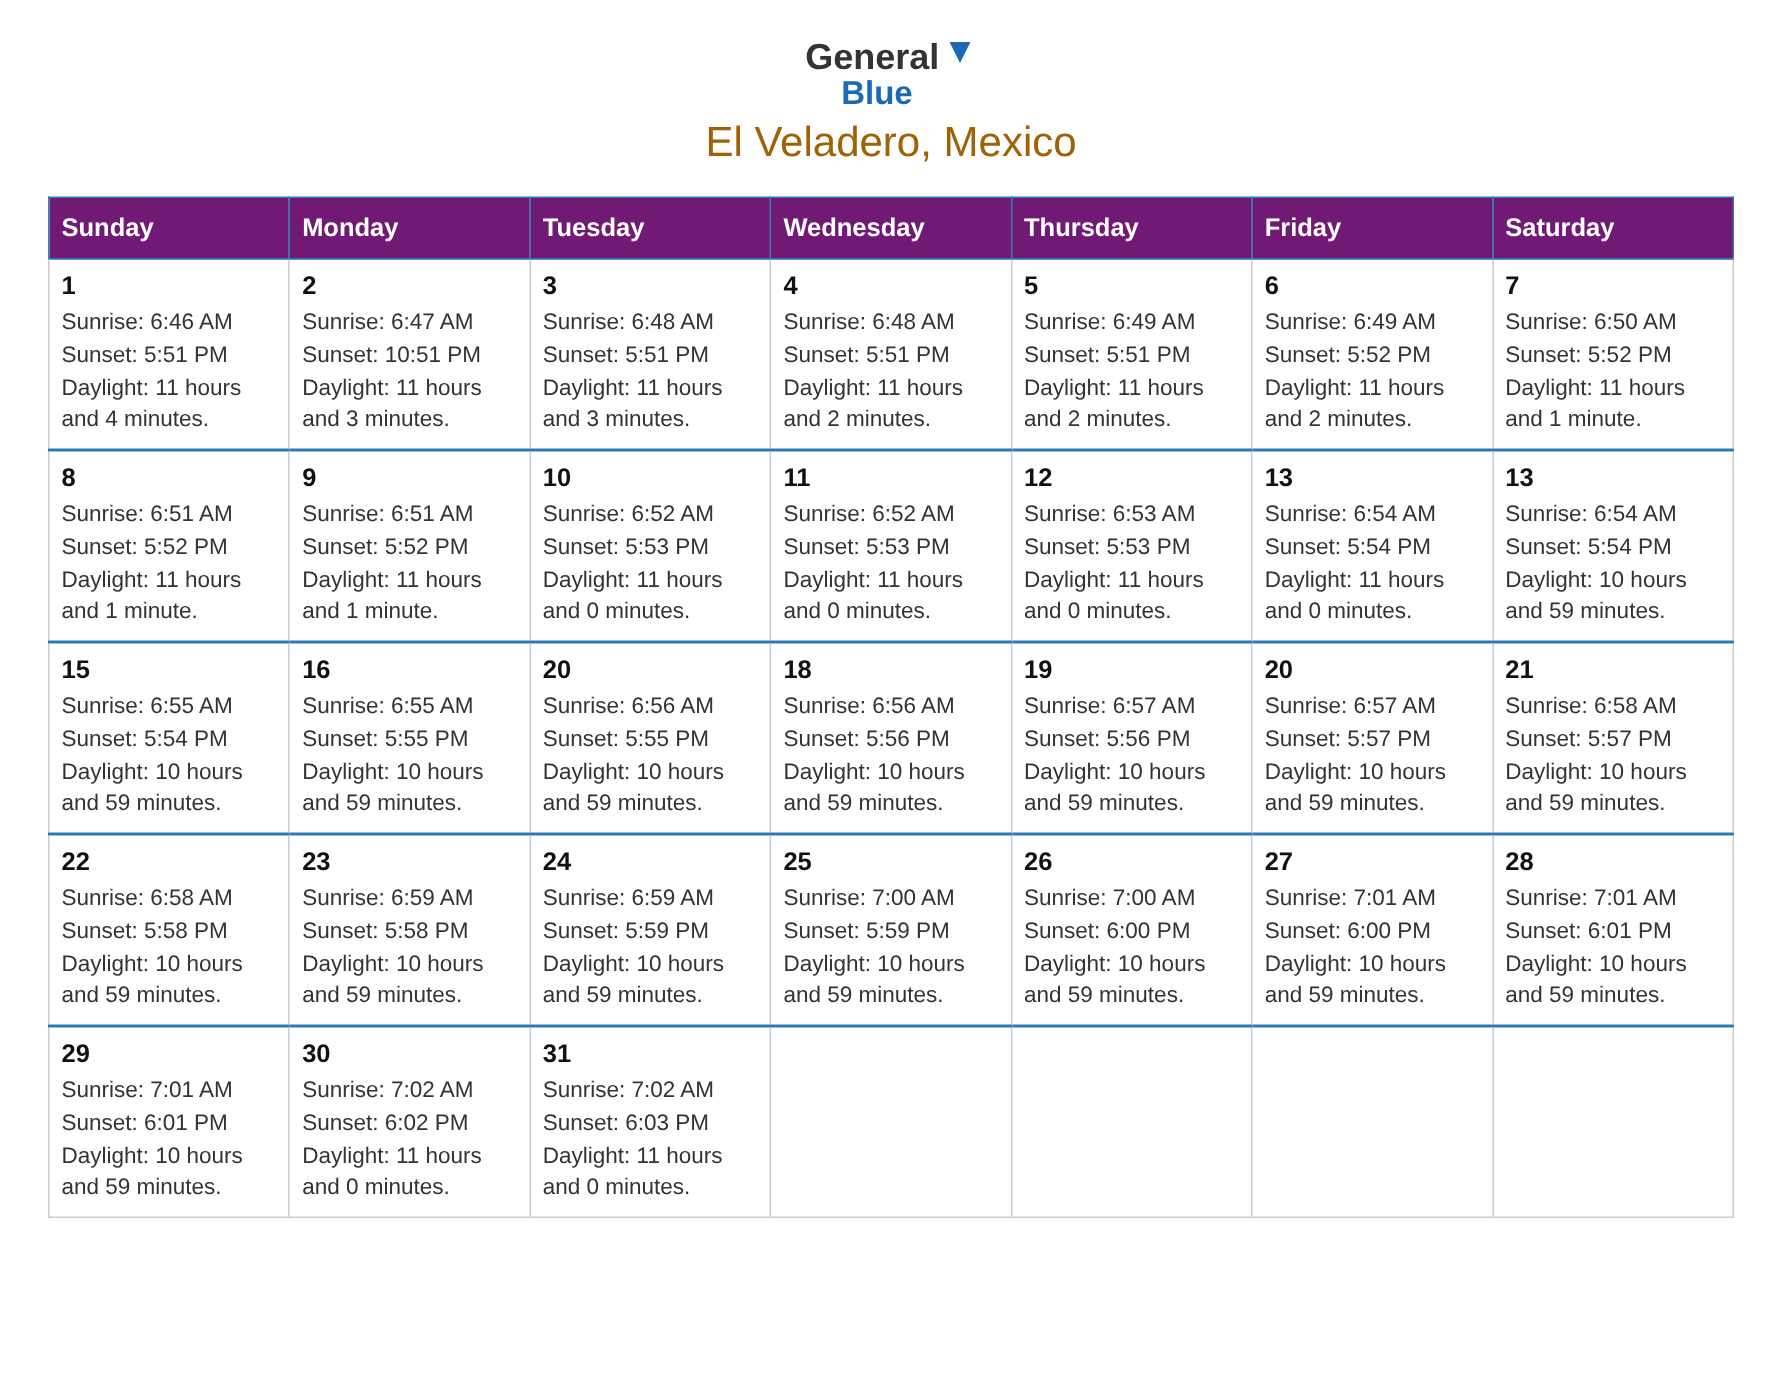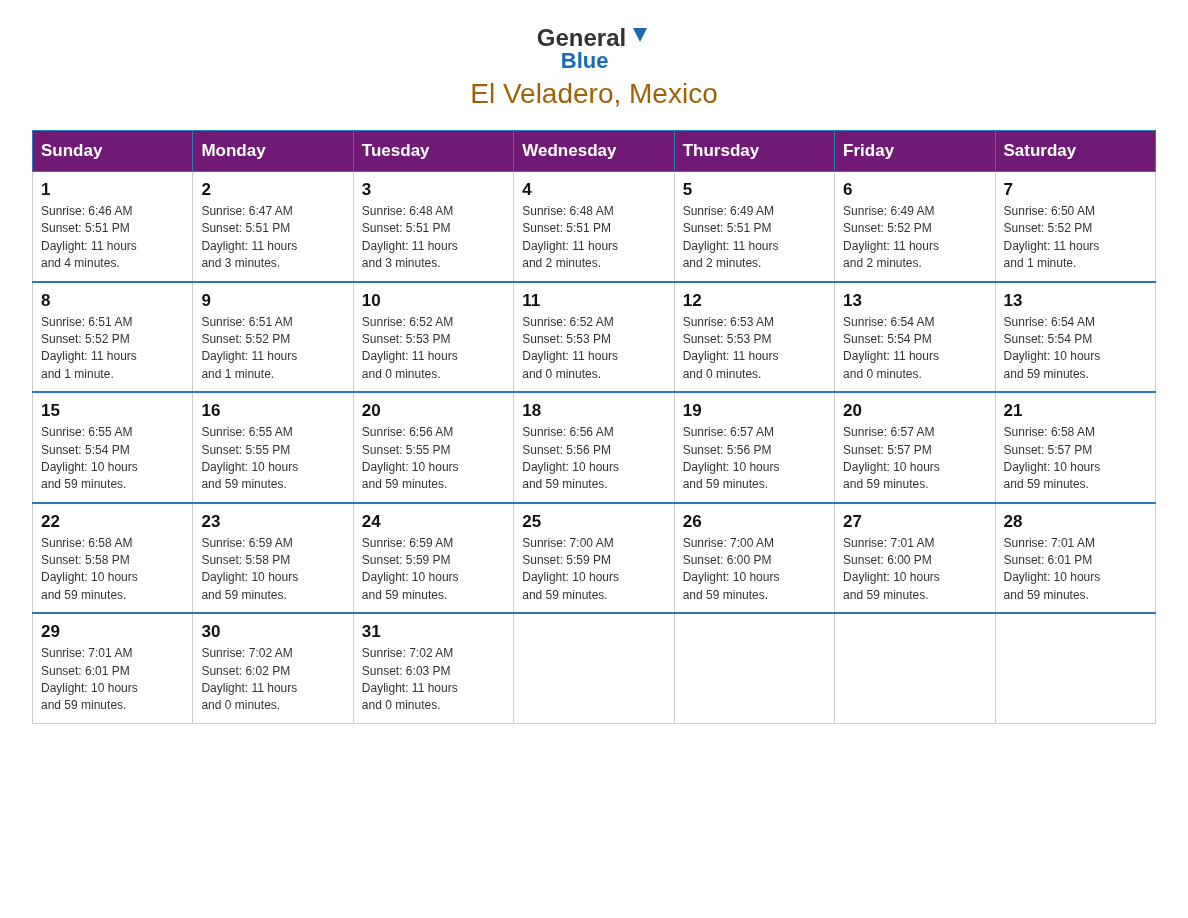--- a/index.html
+++ b/index.html
@@ -74,21 +74,21 @@
       height: 110px;
     }
     tbody tr td .day-num {
       font-size: 17px;
       font-weight: bold;
       color: #111;
       display: block;
       margin-bottom: 3px;
     }
     tbody tr td .day-info {
-      font-size: 12px;
+      font-size: 15px;
       color: #333;
       line-height: 1.45;
       text-align: right;
     }
     tbody tr:not(:last-child) td {
       border-bottom: 2px solid #2a7ab5;
     }
     tbody tr td.empty {
       background: #fff;
     }
@@ -125,21 +125,21 @@
         <th>Saturday</th>
       </tr>
   </thead>
   <tbody id="calendar-body">
   <tr>
         <td><span class="day-num">1</span><span class="day-info" style="white-space: pre-line;">Sunrise: 6:46 AM
 Sunset: 5:51 PM
 Daylight: 11 hours
 and 4 minutes.</span></td>
         <td><span class="day-num">2</span><span class="day-info" style="white-space: pre-line;">Sunrise: 6:47 AM
-Sunset: 5:51 PM
+Sunset: 10:51 PM
 Daylight: 11 hours
 and 3 minutes.</span></td>
         <td><span class="day-num">3</span><span class="day-info" style="white-space: pre-line;">Sunrise: 6:48 AM
 Sunset: 5:51 PM
 Daylight: 11 hours
 and 3 minutes.</span></td>
         <td><span class="day-num">4</span><span class="day-info" style="white-space: pre-line;">Sunrise: 6:48 AM
 Sunset: 5:51 PM
 Daylight: 11 hours
 and 2 minutes.</span></td>

